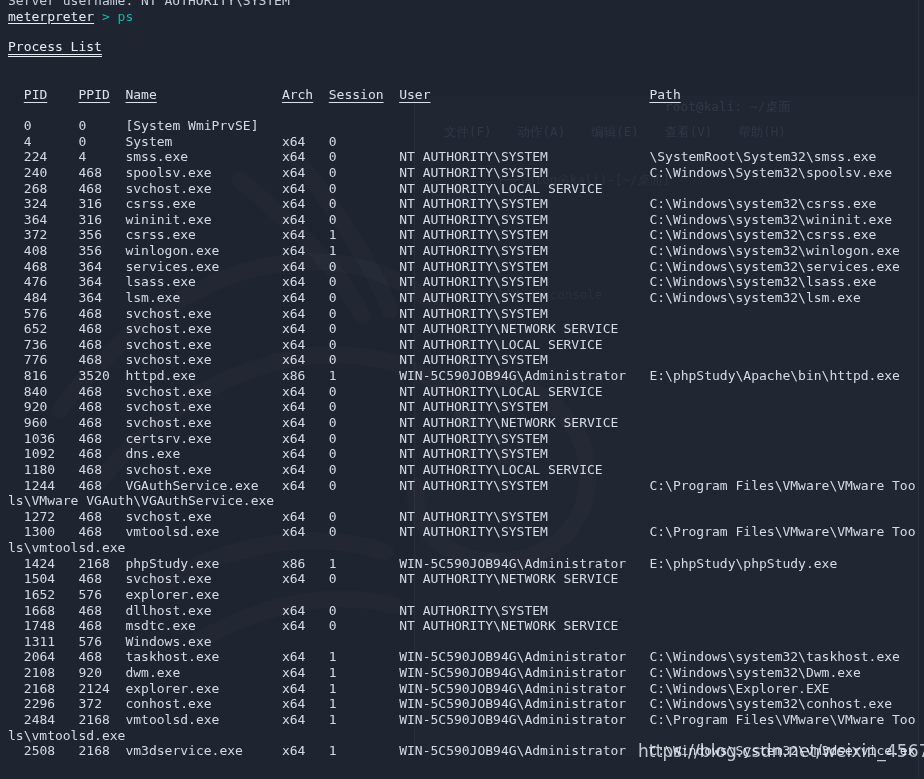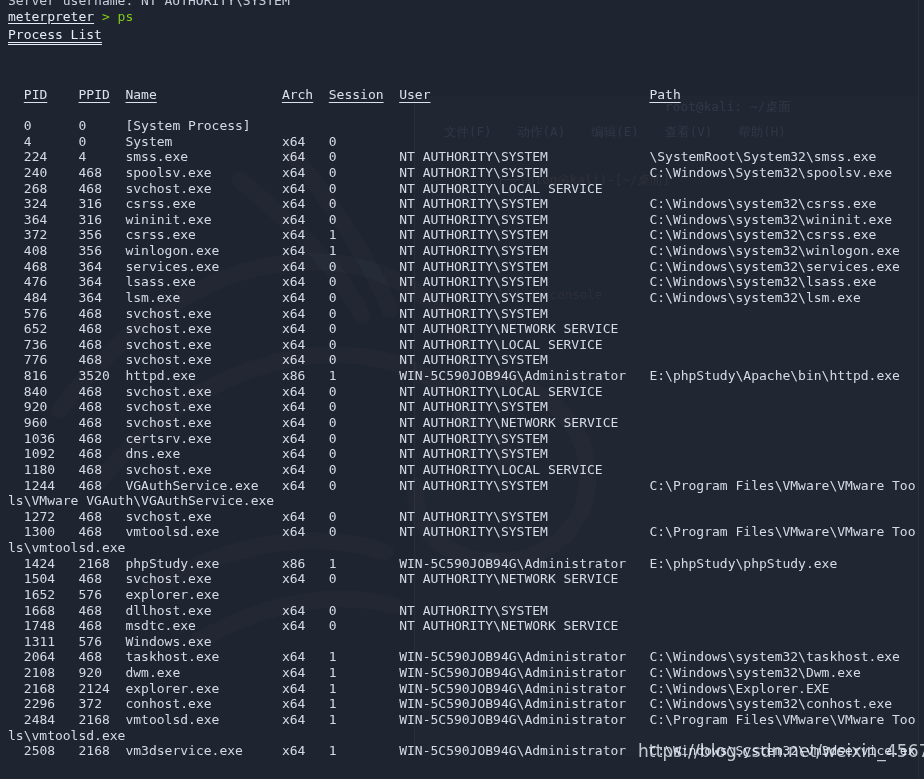--- a/index.html
+++ b/index.html
@@ -99,21 +99,21 @@
     position: absolute;
     left: 8px;
     white-space: pre;
     height: 15.63px;
   }
   .prompt-name {
     color: #e6ecf5;
     text-decoration: underline;
     text-underline-offset: 2px;
   }
-  .prompt-rest { color: #84cc16; }
+  .prompt-rest { color: #14b8a6; }
 
   .heading {
     color: #e8eef6;
     text-decoration: underline;
     text-decoration-style: double;
     text-underline-offset: 3px;
   }
   .col-head {
     color: #dbe2ec;
     text-decoration: underline;
@@ -180,23 +180,23 @@
     <div class="ghost-tab">root@kali: ~/桌面</div>
     <div class="ghost-prompt">┌──(blog㉿kali)-[~/桌面]</div>
     <div class="ghost-prompt2">└─# msfconsole</div>
   </div>
 
   <div class="edge-line"></div>
 
   <div class="term" id="term">
       <div class="line" style="top: -7px; position: absolute; left: 8px; color: rgb(200, 208, 220);">Server username: NT AUTHORITY\SYSTEM</div>
       <div class="line" style="top: 8.63px;"><span class="prompt-name">meterpreter</span><span class="prompt-rest"> &gt; ps</span></div>
-      <div class="line" style="top: 27px;"><span class="heading">Process List</span></div>
+      <div class="line" style="top: 39px;"><span class="heading">Process List</span></div>
       <div class="line" style="top: 86.78px;"><span class="col-head" style="position: absolute; left: 15.82px;">PID</span><span class="col-head" style="position: absolute; left: 70.56px;">PPID</span><span class="col-head" style="position: absolute; left: 117.48px;">Name</span><span class="col-head" style="position: absolute; left: 273.88px;">Arch</span><span class="col-head" style="position: absolute; left: 320.8px;">Session</span><span class="col-head" style="position: absolute; left: 391.18px;">User</span><span class="col-head" style="position: absolute; left: 641.42px;">Path</span></div>
-      <div class="line" style="top: 118.04px;"><span class="c-pid" style="position: absolute; left: 15.82px;">0</span><span class="c-pid" style="position: absolute; left: 70.56px;">0</span><span class="c-name" style="position: absolute; left: 117.48px;">[System Process]</span></div>
+      <div class="line" style="top: 118.04px;"><span class="c-pid" style="position: absolute; left: 15.82px;">0</span><span class="c-pid" style="position: absolute; left: 70.56px;">0</span><span class="c-name" style="position: absolute; left: 117.48px;">[System WmiPrvSE]</span></div>
       <div class="line" style="top: 133.67px;"><span class="c-pid" style="position: absolute; left: 15.82px;">4</span><span class="c-pid" style="position: absolute; left: 70.56px;">0</span><span class="c-name" style="position: absolute; left: 117.48px;">System</span><span class="c-arch" style="position: absolute; left: 273.88px;">x64</span><span class="c-arch" style="position: absolute; left: 320.8px;">0</span></div>
       <div class="line" style="top: 149.3px;"><span class="c-pid" style="position: absolute; left: 15.82px;">224</span><span class="c-pid" style="position: absolute; left: 70.56px;">4</span><span class="c-name" style="position: absolute; left: 117.48px;">smss.exe</span><span class="c-arch" style="position: absolute; left: 273.88px;">x64</span><span class="c-arch" style="position: absolute; left: 320.8px;">0</span><span class="c-user" style="position: absolute; left: 391.18px;">NT AUTHORITY\SYSTEM</span><span class="c-path" style="position: absolute; left: 641.42px;">\SystemRoot\System32\smss.exe</span></div>
       <div class="line" style="top: 164.93px;"><span class="c-pid" style="position: absolute; left: 15.82px;">240</span><span class="c-pid" style="position: absolute; left: 70.56px;">468</span><span class="c-name" style="position: absolute; left: 117.48px;">spoolsv.exe</span><span class="c-arch" style="position: absolute; left: 273.88px;">x64</span><span class="c-arch" style="position: absolute; left: 320.8px;">0</span><span class="c-user" style="position: absolute; left: 391.18px;">NT AUTHORITY\SYSTEM</span><span class="c-path" style="position: absolute; left: 641.42px;">C:\Windows\System32\spoolsv.exe</span></div>
       <div class="line" style="top: 180.56px;"><span class="c-pid" style="position: absolute; left: 15.82px;">268</span><span class="c-pid" style="position: absolute; left: 70.56px;">468</span><span class="c-name" style="position: absolute; left: 117.48px;">svchost.exe</span><span class="c-arch" style="position: absolute; left: 273.88px;">x64</span><span class="c-arch" style="position: absolute; left: 320.8px;">0</span><span class="c-user" style="position: absolute; left: 391.18px;">NT AUTHORITY\LOCAL SERVICE</span></div>
       <div class="line" style="top: 196.19px;"><span class="c-pid" style="position: absolute; left: 15.82px;">324</span><span class="c-pid" style="position: absolute; left: 70.56px;">316</span><span class="c-name" style="position: absolute; left: 117.48px;">csrss.exe</span><span class="c-arch" style="position: absolute; left: 273.88px;">x64</span><span class="c-arch" style="position: absolute; left: 320.8px;">0</span><span class="c-user" style="position: absolute; left: 391.18px;">NT AUTHORITY\SYSTEM</span><span class="c-path" style="position: absolute; left: 641.42px;">C:\Windows\system32\csrss.exe</span></div>
       <div class="line" style="top: 211.82px;"><span class="c-pid" style="position: absolute; left: 15.82px;">364</span><span class="c-pid" style="position: absolute; left: 70.56px;">316</span><span class="c-name" style="position: absolute; left: 117.48px;">wininit.exe</span><span class="c-arch" style="position: absolute; left: 273.88px;">x64</span><span class="c-arch" style="position: absolute; left: 320.8px;">0</span><span class="c-user" style="position: absolute; left: 391.18px;">NT AUTHORITY\SYSTEM</span><span class="c-path" style="position: absolute; left: 641.42px;">C:\Windows\system32\wininit.exe</span></div>
       <div class="line" style="top: 227.45px;"><span class="c-pid" style="position: absolute; left: 15.82px;">372</span><span class="c-pid" style="position: absolute; left: 70.56px;">356</span><span class="c-name" style="position: absolute; left: 117.48px;">csrss.exe</span><span class="c-arch" style="position: absolute; left: 273.88px;">x64</span><span class="c-arch" style="position: absolute; left: 320.8px;">1</span><span class="c-user" style="position: absolute; left: 391.18px;">NT AUTHORITY\SYSTEM</span><span class="c-path" style="position: absolute; left: 641.42px;">C:\Windows\system32\csrss.exe</span></div>
       <div class="line" style="top: 243.08px;"><span class="c-pid" style="position: absolute; left: 15.82px;">408</span><span class="c-pid" style="position: absolute; left: 70.56px;">356</span><span class="c-name" style="position: absolute; left: 117.48px;">winlogon.exe</span><span class="c-arch" style="position: absolute; left: 273.88px;">x64</span><span class="c-arch" style="position: absolute; left: 320.8px;">1</span><span class="c-user" style="position: absolute; left: 391.18px;">NT AUTHORITY\SYSTEM</span><span class="c-path" style="position: absolute; left: 641.42px;">C:\Windows\system32\winlogon.exe</span></div>
       <div class="line" style="top: 258.71px;"><span class="c-pid" style="position: absolute; left: 15.82px;">468</span><span class="c-pid" style="position: absolute; left: 70.56px;">364</span><span class="c-name" style="position: absolute; left: 117.48px;">services.exe</span><span class="c-arch" style="position: absolute; left: 273.88px;">x64</span><span class="c-arch" style="position: absolute; left: 320.8px;">0</span><span class="c-user" style="position: absolute; left: 391.18px;">NT AUTHORITY\SYSTEM</span><span class="c-path" style="position: absolute; left: 641.42px;">C:\Windows\system32\services.exe</span></div>
       <div class="line" style="top: 274.34px;"><span class="c-pid" style="position: absolute; left: 15.82px;">476</span><span class="c-pid" style="position: absolute; left: 70.56px;">364</span><span class="c-name" style="position: absolute; left: 117.48px;">lsass.exe</span><span class="c-arch" style="position: absolute; left: 273.88px;">x64</span><span class="c-arch" style="position: absolute; left: 320.8px;">0</span><span class="c-user" style="position: absolute; left: 391.18px;">NT AUTHORITY\SYSTEM</span><span class="c-path" style="position: absolute; left: 641.42px;">C:\Windows\system32\lsass.exe</span></div>

